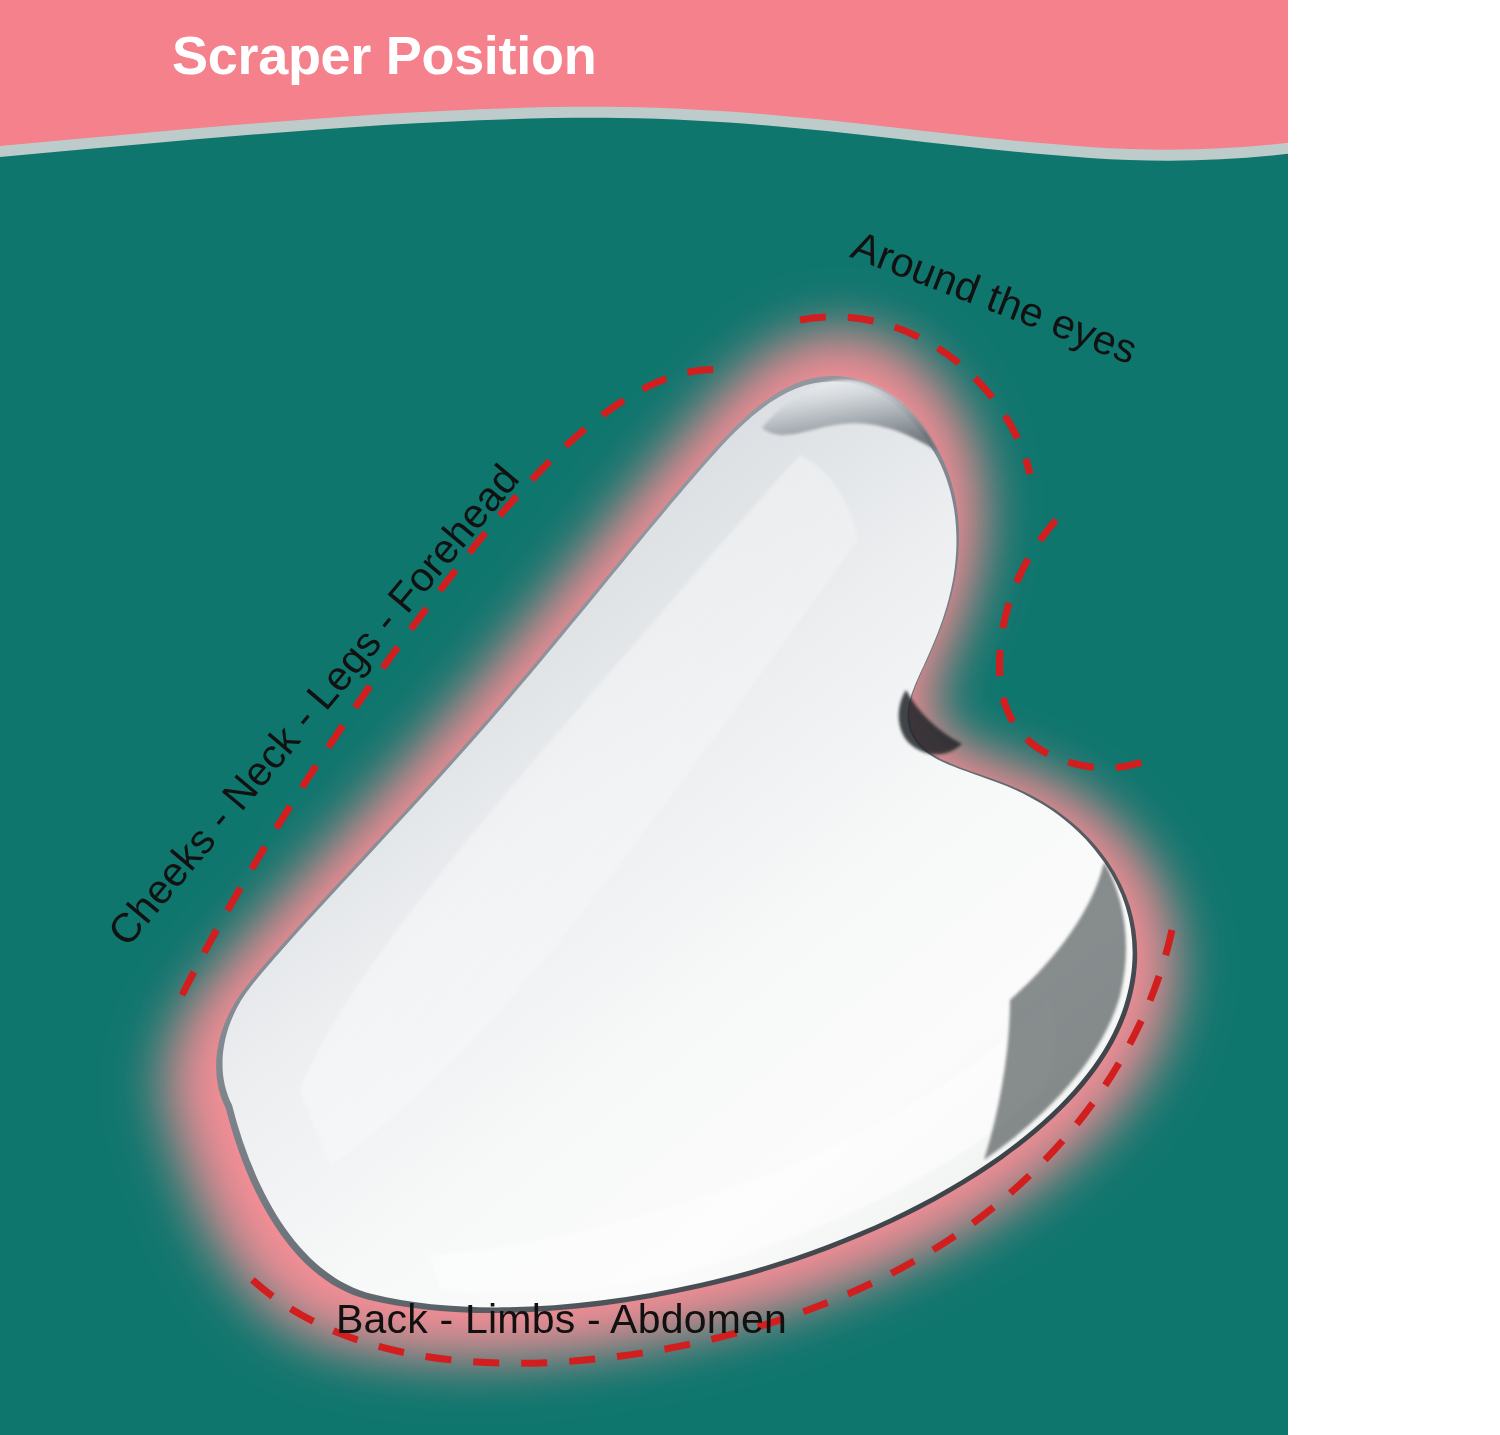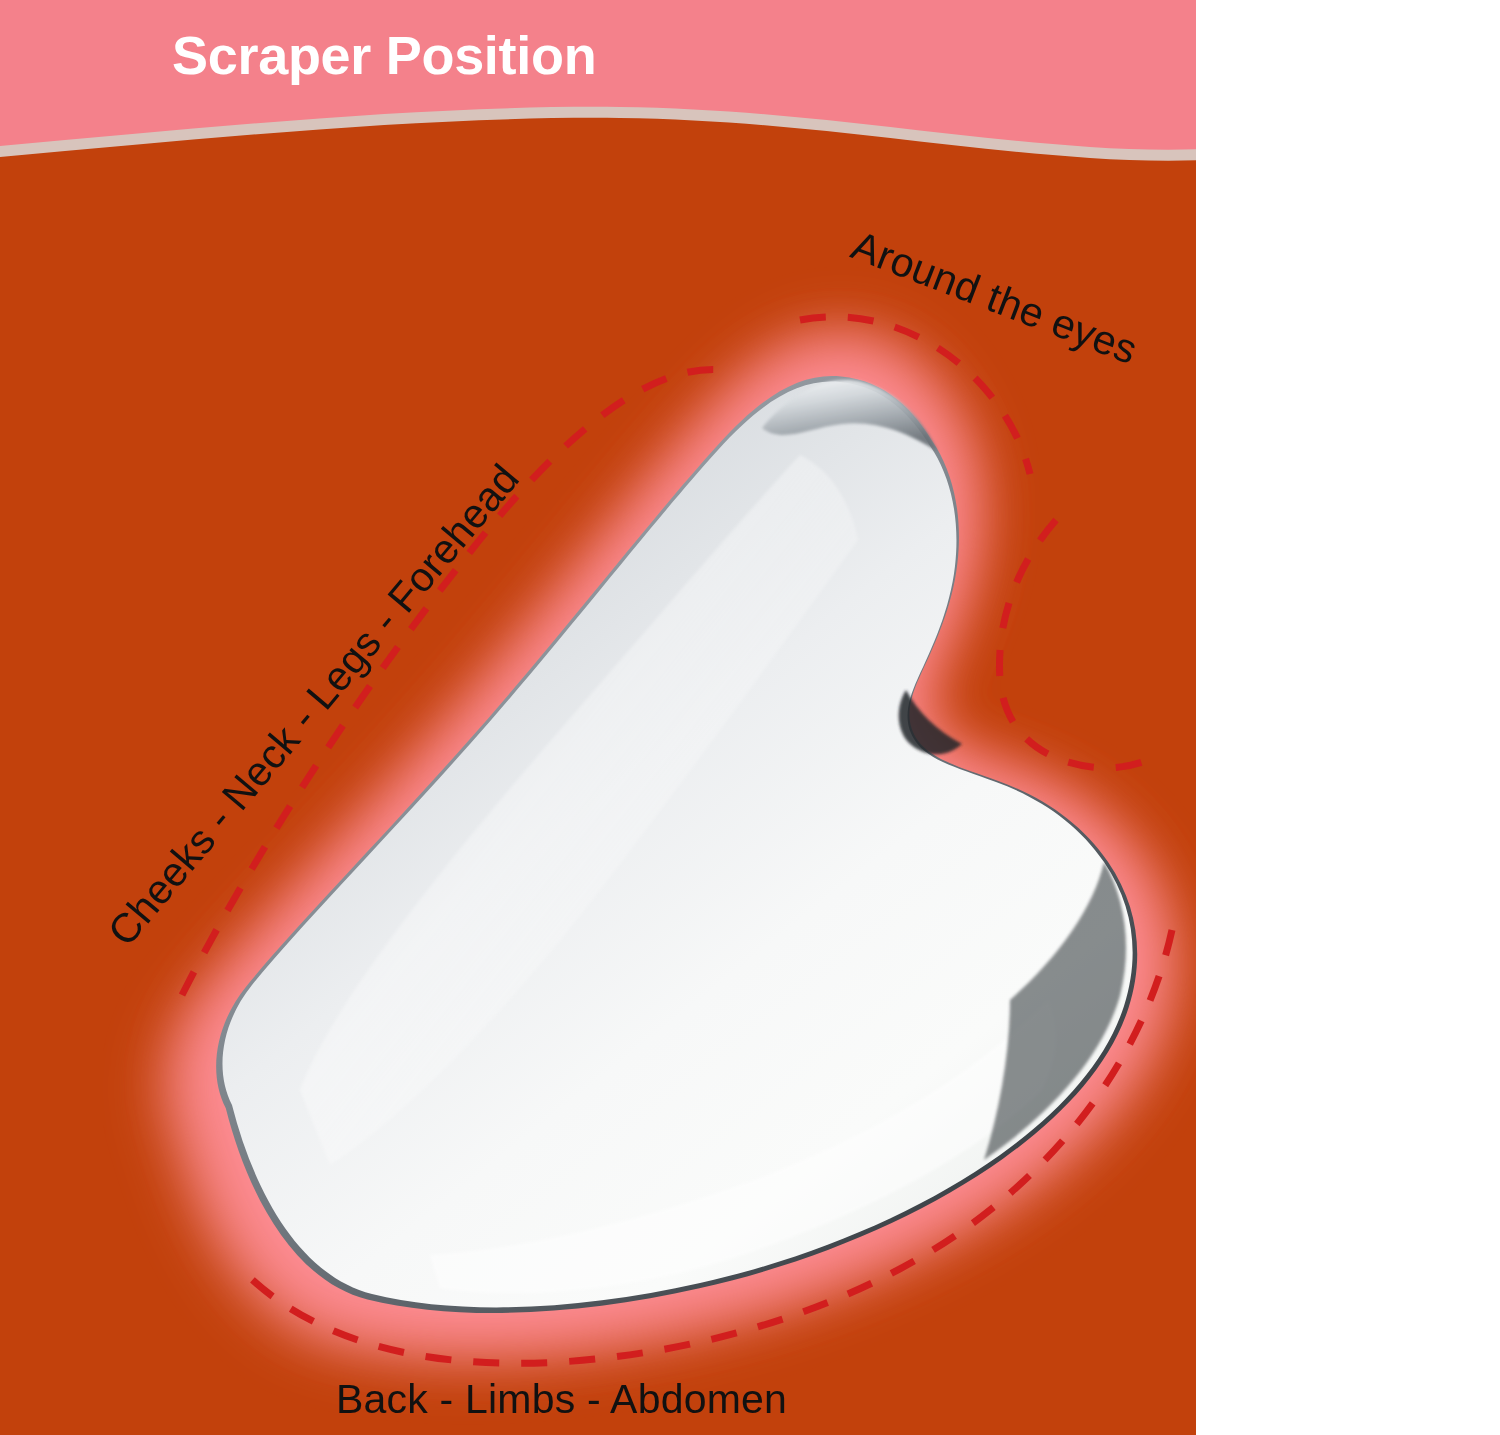--- a/index.html
+++ b/index.html
@@ -6,23 +6,23 @@
     margin: 0;
     padding: 0;
     background: #ffffff;
   }
   body {
     font-family: "Liberation Sans", sans-serif;
   }
 
   #page {
     position: relative;
-    width: 1196px;
+    width: 1288px;
     height: 1435px;
-    background: #c2410c;
+    background: #0f766e;
     overflow: hidden;
   }
 
   
   #header-banner {
     position: absolute;
     left: 0;
     top: 0;
     width: 1500px;
     height: 190px;
@@ -72,21 +72,21 @@
     transform: rotate(-50deg);
     transform-origin: left bottom;
   }
   #label-finger {
     left: 1062px;
     top: 638px;
     font-size: 41px;
   }
   #label-back {
     left: 336px;
-    top: 1376px;
+    top: 1296px;
     font-size: 41px;
   }
 </style>
 </head>
 <body>
 
 <div id="page">
 
   <div id="header-banner">
     <svg width="1500" height="190" viewBox="0 0 1500 190" xmlns="http://www.w3.org/2000/svg">

